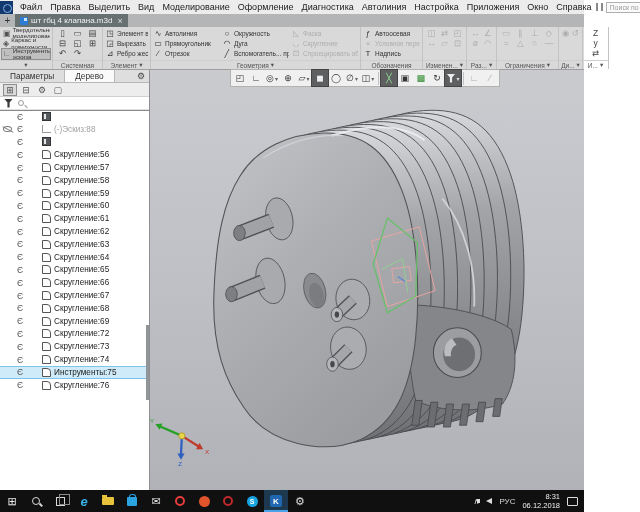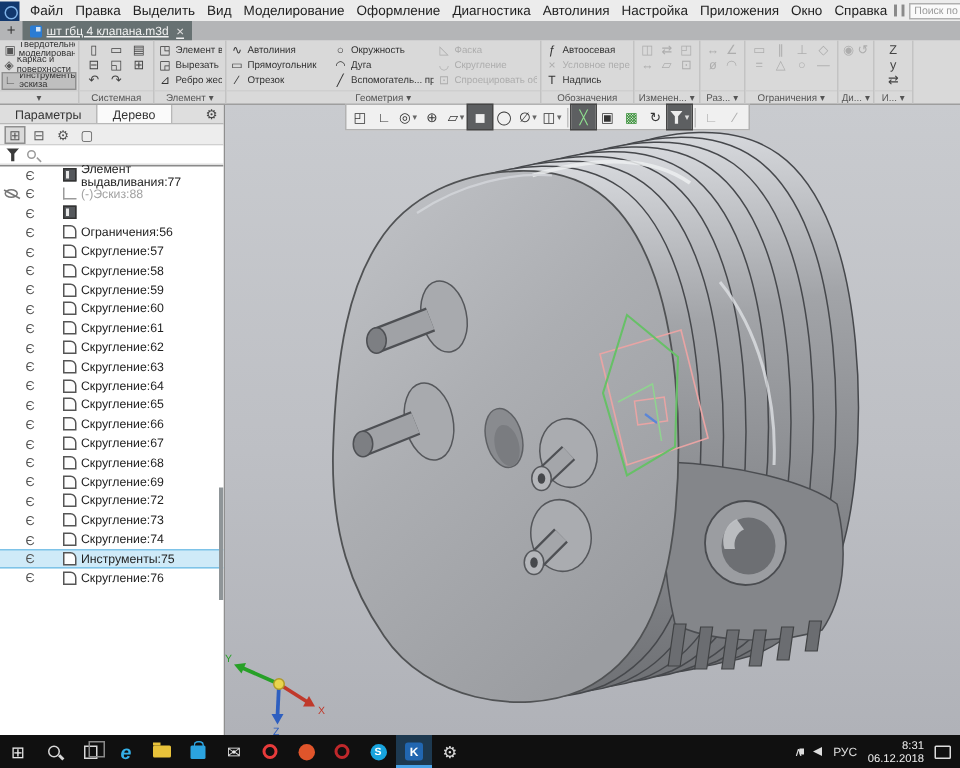--- a/index.html
+++ b/index.html
@@ -1,37 +1,37 @@
 <!DOCTYPE html>
 <html><head>
 <meta charset="utf-8">
 <style>
   * { box-sizing: border-box; margin: 0; padding: 0; }
   html,body { width:640px; height:512px; overflow:hidden;
     font-family:"Liberation Sans", sans-serif; }
-  .app { width:640px; height:512px; display:flex; flex-direction:column; background:#d9d9d9; }
+  .app { width:584px; height:512px; display:flex; flex-direction:column; background:#d9d9d9; }
 
   
   .menubar { height:14px; background:#ececec; display:flex; align-items:center;
     font-size:9px; color:#222; flex:0 0 14px; }
   .app-logo { width:13px; height:13px; background:#12386e; margin-right:3px; position:relative; flex:0 0 13px;}
   .app-logo::after{content:""; position:absolute; left:3px; top:3px; width:7px; height:7px;
     border:1px solid #7fb2e8; border-radius:50%;}
   .menu-item { padding:0 4px; white-space:nowrap; }
   .mb-spacer { flex:1; }
   .win-doc { width:9px; height:8px; border:1px solid #8a8a8a; background:#fdfdfd; margin-right:3px; }
   .cmd-search { width:97px; height:11px; border:1px solid #b0b0b0; background:#fafafa;
     font-size:7px; color:#999; padding:0 3px; margin-right:4px; }
   .cmd-search::placeholder{ color:#9a9a9a; }
 
   
   .tabbar { height:13px; background:#b4b5b7; display:flex; align-items:stretch; flex:0 0 13px; }
   .new-tab { width:15px; display:flex; align-items:center; justify-content:center; font-size:10px; color:#333; }
   .doc-tab { display:flex; align-items:center; gap:3px; background:#677172; color:#f2f2f2;
-    font-size:8px; padding:0 5px;text-decoration:underline; }
+    font-size:8px; padding:0 5px; }
   .tab-icon { width:8px; height:8px; background:#2b7cd3; border-radius:1px; position:relative; }
   .tab-icon::after{ content:""; position:absolute; right:1px; top:1px; width:3px; height:3px; background:#cfe3f8; }
   .tab-close { font-size:9px; margin-left:2px; color:#ddd; }
 
   
   .ribbon { height:43px; flex:0 0 43px; background:#d9d9d9; display:flex;
     border-bottom:1px solid #9e9e9e; font-size:6.5px; color:#333; }
   .rib-sec { border-right:1px solid #c3c3c3; display:flex; flex-direction:column; overflow:hidden; }
   .rib-body { flex:1; display:flex; padding:1px 2px; gap:2px; overflow:hidden; }
   .rib-body.col { flex-direction:column; gap:0; }
@@ -396,21 +396,20 @@
         <span class="funnel"></span>
         <span class="mag"></span>
       </div>
       <div class="tree" id="tree">
         <div class="scroll-thumb"></div>
       <div class="tree-row sep">
             <span class="eye-col"></span>
             <span class="clip">Є</span>
             <span class="indent"></span>
             <span class="ti ti-extrude"></span>
-            <span class="tlabel">Элемент выдавливания:77</span>
           </div>
           <div class="tree-row muted">
             <span class="eye-col">
               <span class="eye-off"></span>
             </span>
             <span class="clip">Є</span>
             <span class="indent"></span>
             <span class="ti ti-sketch"></span>
             <span class="tlabel">(-)Эскиз:88</span>
           </div>
@@ -418,21 +417,21 @@
             <span class="eye-col"></span>
             <span class="clip">Є</span>
             <span class="indent"></span>
             <span class="ti ti-extrude"></span>
           </div>
           <div class="tree-row">
             <span class="eye-col"></span>
             <span class="clip">Є</span>
             <span class="indent"></span>
             <span class="ti ti-fillet"></span>
-            <span class="tlabel">Ограничения:56</span>
+            <span class="tlabel">Скругление:56</span>
           </div>
           <div class="tree-row">
             <span class="eye-col"></span>
             <span class="clip">Є</span>
             <span class="indent"></span>
             <span class="ti ti-fillet"></span>
             <span class="tlabel">Скругление:57</span>
           </div>
           <div class="tree-row">
             <span class="eye-col"></span>

